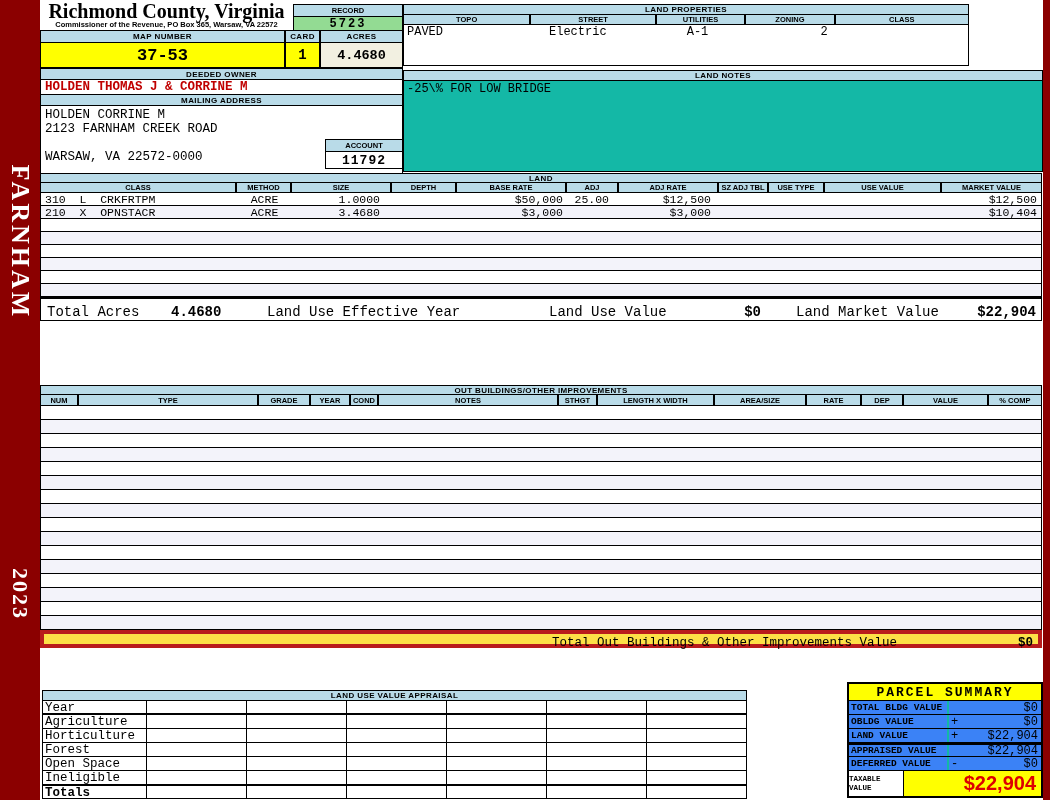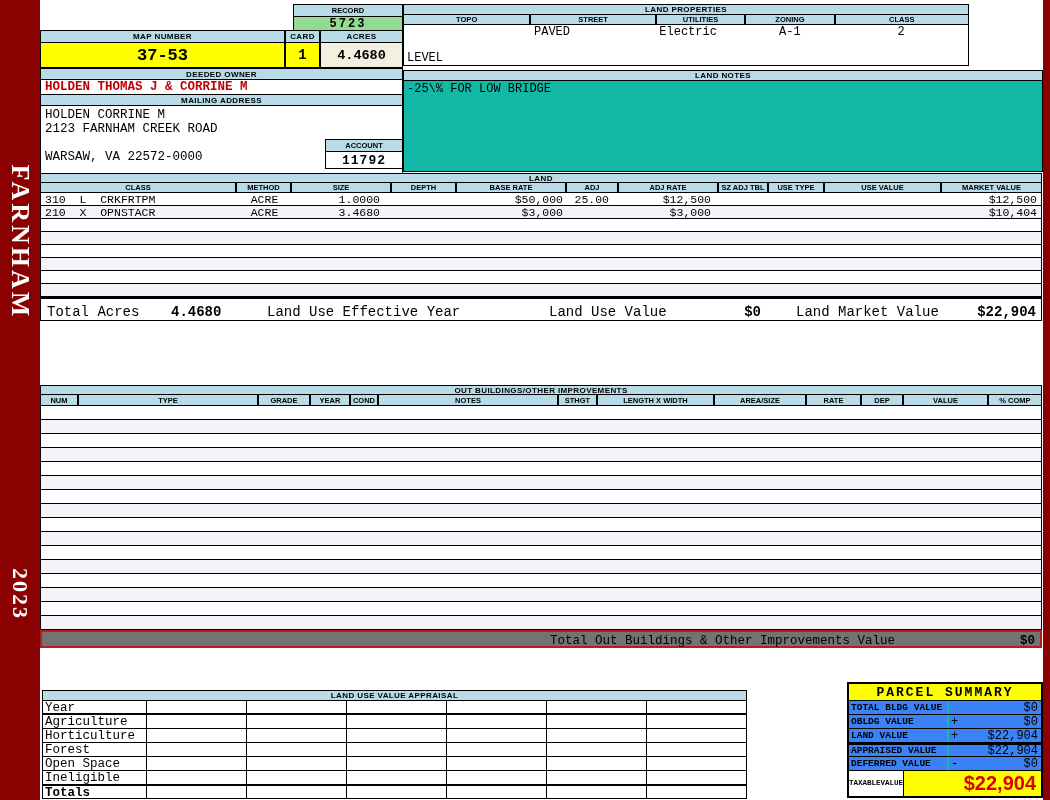--- a/index.html
+++ b/index.html
@@ -76,55 +76,59 @@
   .pr4{padding-right:4px;} .pr8{padding-right:8px;} .pr10{padding-right:10px;} .pr12{padding-right:12px;}
   .total-row{position:relative;height:24px;border:1px solid #000;border-top-width:2px;background:#fff;font-size:14px;}
   .total-row span{position:absolute;top:5px;white-space:pre;}
   .b{font-weight:bold;}
   
   .ob-sec{left:40px;top:385px;width:1002px;}
   .o1{width:38px;} .o2{width:180px;} .o3{width:52px;text-align:right;} .o4{width:40px;} .o5{width:28px;} .o6{width:180px;}
   .o7{width:39px;} .o8{width:117px;} .o9{width:92px;} .o10{width:55px;} .o11{width:42px;} .o12{width:85px;} .o13{flex:1;}
   .ob-row{height:14px;border-bottom:1px solid #000;border-left:1px solid #000;border-right:1px solid #000;background:#fff;}
   .ob-rows>.ob-row:nth-child(even){background:var(--stripe);}
-  .ob-total{position:relative;height:18px;border:2px solid #b91c1c;background:#737373;font-size:12.5px;}
+  .ob-total{position:relative;height:18px;border:4px solid #b91c1c;background:#fde047;font-size:12.5px;}
   .ob-total span{position:absolute;top:2px;white-space:pre;}
   
   .lua-sec{left:42px;top:690px;width:705px;}
   .lua-row{display:flex;height:14px;border-left:1px solid #000;border-right:1px solid #000;border-bottom:1px solid #000;background:#fff;}
   .lua-label{width:104px;border-right:1px solid #000;font-size:12.5px;padding-left:2px;white-space:pre;}
   .lua-cell{flex:1;border-right:1px solid #000;}
   .lua-cell:last-child{border-right:none;}
   .lua-year{border-bottom-width:2px;}
   .lua-totals{border-top:1px solid #000;font-weight:bold;}
   
   .ps{left:847px;top:682px;width:196px;height:116px;border:2px solid #000;background:#3b82f6;}
   .ps-title{height:17px;background:var(--yellow);border-bottom:1px solid #000;display:flex;align-items:center;justify-content:center;
      font-weight:bold;font-size:13px;letter-spacing:2px;}
   .ps-row{display:flex;height:14px;border-bottom:1px solid #000;}
   .ps-label{width:100px;border-right:2px solid #14b8a6;font-weight:bold;font-size:9.5px;display:flex;align-items:center;padding-left:2px;white-space:pre;}
   .ps-val{flex:1;display:flex;align-items:center;justify-content:space-between;font-size:12px;padding:0 3px 0 2px;}
   .ps-thick{border-top:2px solid #000;}
   .ps-tax{display:flex;height:25px;}
-  .ps-tax-label{width:55px;border-right:1px solid #000;display:flex;flex-direction:row;align-items:center;justify-content:center;
+  .ps-tax-label{width:55px;border-right:1px solid #000;display:flex;flex-direction:column;justify-content:center;
      font-weight:bold;font-size:7.5px;line-height:9px;background:#fff;}
   .ps-tax-val{flex:1;background:var(--yellow);display:flex;align-items:center;justify-content:flex-end;padding-right:5px;
      font-family:"Liberation Sans","DejaVu Sans",sans-serif;font-weight:bold;font-size:20px;color:var(--bright-red);}
 </style>
 </head>
 <body>
 
 <div class="page">
 
   <div class="abs sidebar">
     <div class="vtext v-district">FARNHAM</div>
     <div class="vtext v-year">2023</div>
   </div>
   <div class="abs edge-right"></div>
 
+  <div class="abs title-block">
+    <div class="county-title">Richmond County, Virginia</div>
+    <div class="county-sub">Commissioner of the Revenue, PO Box 365, Warsaw, VA 22572</div>
+  </div>
 
   <div class="abs record-box">
     <div class="record-head">RECORD</div>
     <div class="record-val">5723</div>
   </div>
 
   <div class="abs maprow-head">
     <div class="bar w-map">MAP NUMBER</div>
     <div class="bar w-card">CARD</div>
     <div class="bar w-acres">ACRES</div>
@@ -152,25 +156,20 @@
   <div class="abs lp-box">
     <div class="bar" style="height:11px;">LAND PROPERTIES</div>
     <div class="lp-cols">
       <div class="cellhead lp-c1">TOPO</div>
       <div class="cellhead lp-c2">STREET</div>
       <div class="cellhead lp-c3">UTILITIES</div>
       <div class="cellhead lp-c4">ZONING</div>
       <div class="cellhead lp-c5">CLASS</div>
     </div>
     <div class="lp-body">
-      <div class="lp-c1 mono12">
-        <div>LEVEL</div>
-        <div>PAVED</div>
-        <div>100 + FEET</div>
-      </div>
       <div class="lp-c2 mono12">PAVED</div>
       <div class="lp-c3 mono12">Electric</div>
       <div class="lp-c4 mono12 lp-center">A-1</div>
       <div class="lp-c5 mono12 lp-center">2</div>
     </div>
   </div>
 
   <div class="abs ln-box">
     <div class="bar" style="height:11px;">LAND NOTES</div>
     <div class="ln-body mono12">-25\% FOR LOW BRIDGE</div>

